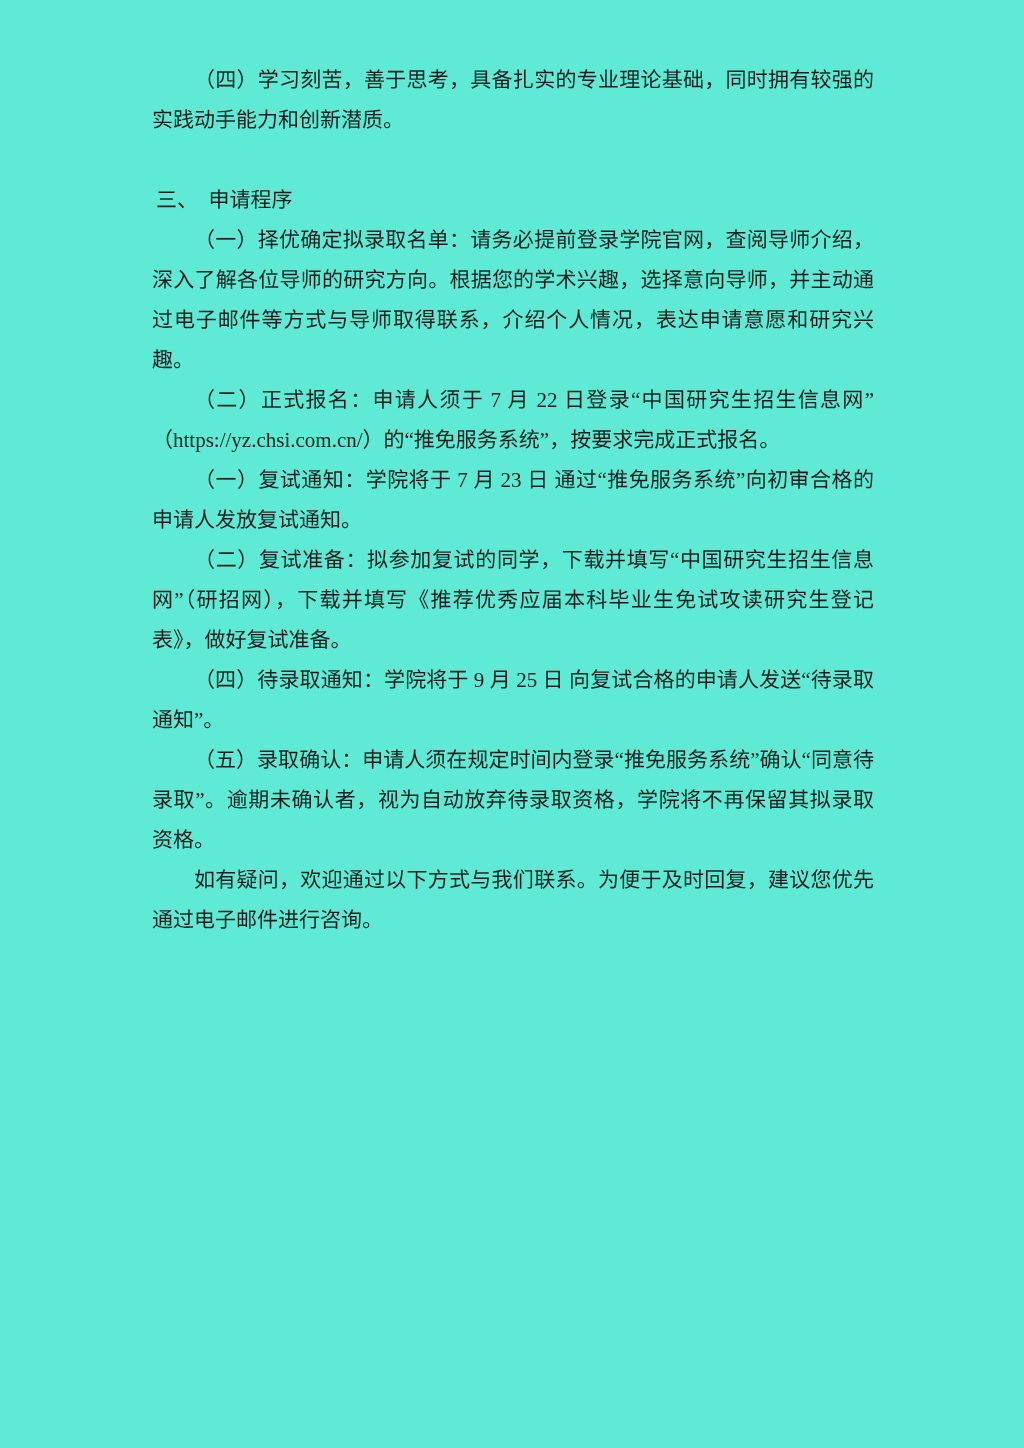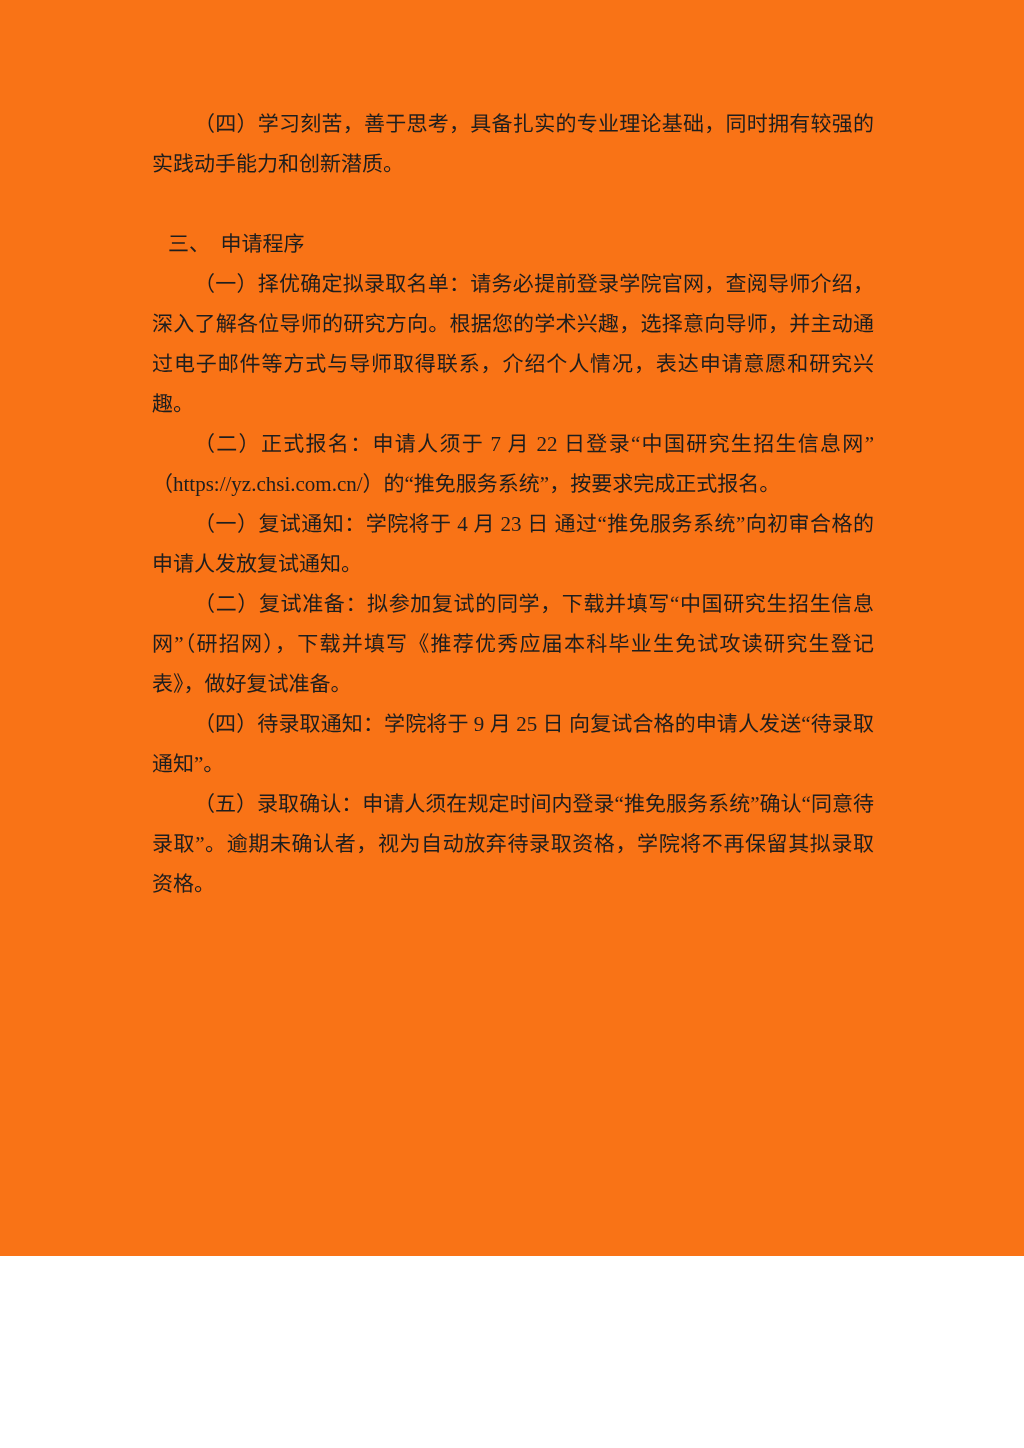--- a/index.html
+++ b/index.html
@@ -8,56 +8,57 @@
     background: #ffffff;
   }
   body {
     width: 1024px;
     height: 1448px;
     overflow: hidden;
   }
   .page {
     box-sizing: border-box;
     width: 1024px;
-    height: 1256px;
-    padding: 104px 150px 0 152px;
-    background: #f97316;
+    height: 1448px;
+    padding: 60px 150px 0 152px;
+    background: #5eead4;
     color: #1e1e1e;
     font-family: "Liberation Serif", "DejaVu Serif", serif;
     font-size: 21px;
     line-height: 40px;
     text-align: justify;
   }
   .para {
     margin: 0;
     text-indent: 2em;
   }
   .heading {
-    margin: 40px 0 0 16px;
+    margin: 40px 0 0 4px;
     font-size: 21px;
     font-weight: 400;
     text-indent: 0;
   }
 </style>
 </head>
 <body>
 
 <div class="page">
   <p class="para">（四）学习刻苦，善于思考，具备扎实的专业理论基础，同时拥有较强的实践动手能力和创新潜质。</p>
 
   <p class="heading">三、　申请程序</p>
 
   <p class="para">（一）择优确定拟录取名单：请务必提前登录学院官网，查阅导师介绍，深入了解各位导师的研究方向。根据您的学术兴趣，选择意向导师，并主动通过电子邮件等方式与导师取得联系，介绍个人情况，表达申请意愿和研究兴趣。</p>
 
   <p class="para">（二）正式报名：申请人须于 7 月 22 日登录“中国研究生招生信息网”（https://yz.chsi.com.cn/）的“推免服务系统”，按要求完成正式报名。</p>
 
 
-  <p class="para">（一）复试通知：学院将于 4 月 23 日 通过“推免服务系统”向初审合格的申请人发放复试通知。</p>
+  <p class="para">（一）复试通知：学院将于 7 月 23 日 通过“推免服务系统”向初审合格的申请人发放复试通知。</p>
 
   <p class="para">（二）复试准备：拟参加复试的同学，下载并填写“中国研究生招生信息网”（研招网），下载并填写《推荐优秀应届本科毕业生免试攻读研究生登记表》，做好复试准备。</p>
 
 
   <p class="para">（四）待录取通知：学院将于 9 月 25 日 向复试合格的申请人发送“待录取通知”。</p>
 
   <p class="para">（五）录取确认：申请人须在规定时间内登录“推免服务系统”确认“同意待录取”。逾期未确认者，视为自动放弃待录取资格，学院将不再保留其拟录取资格。</p>
 
 
+  <p class="para">如有疑问，欢迎通过以下方式与我们联系。为便于及时回复，建议您优先通过电子邮件进行咨询。</p>
 </div>
 
 </body></html>

